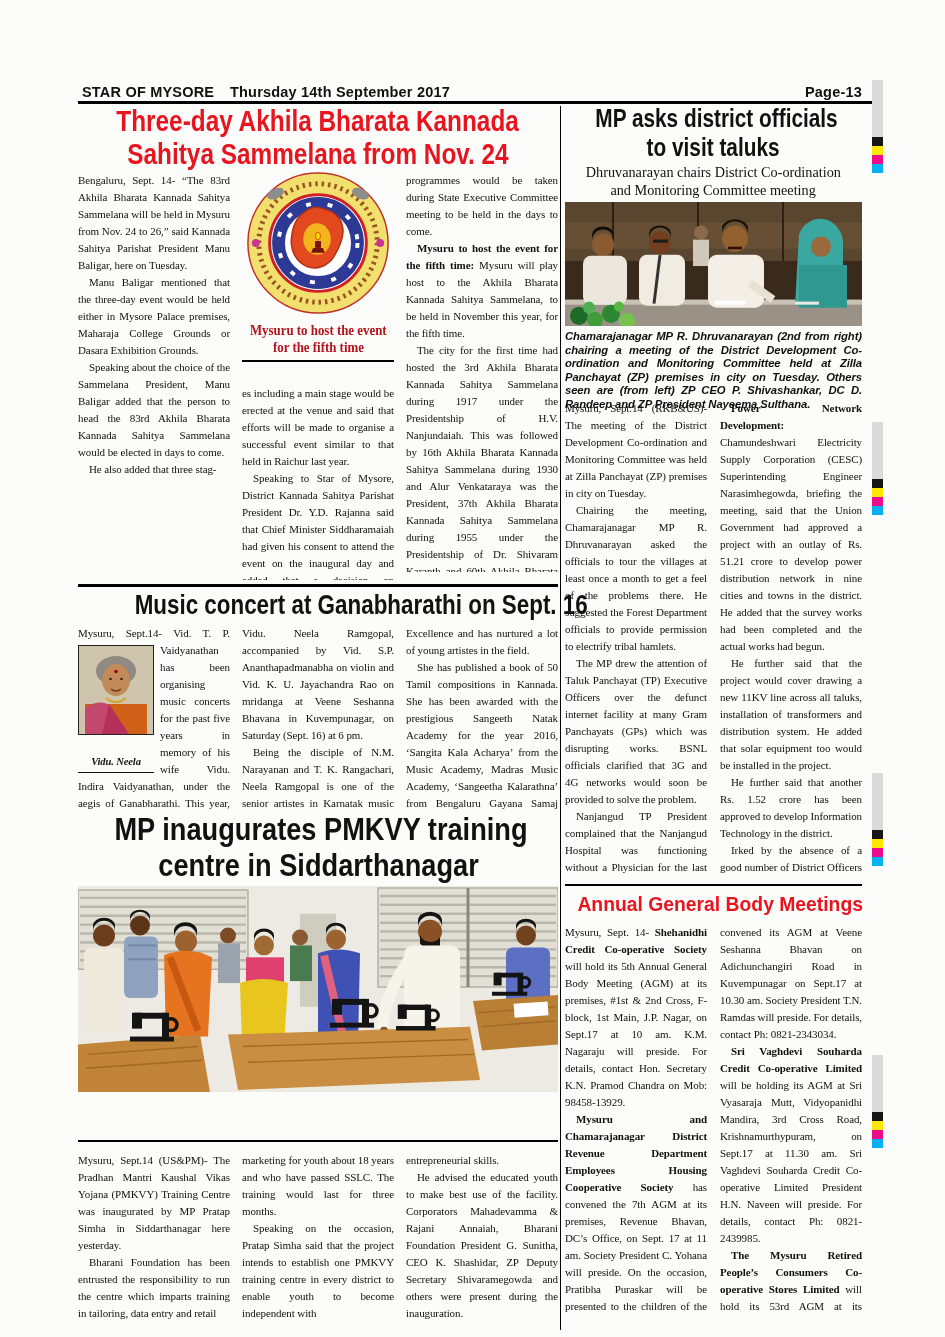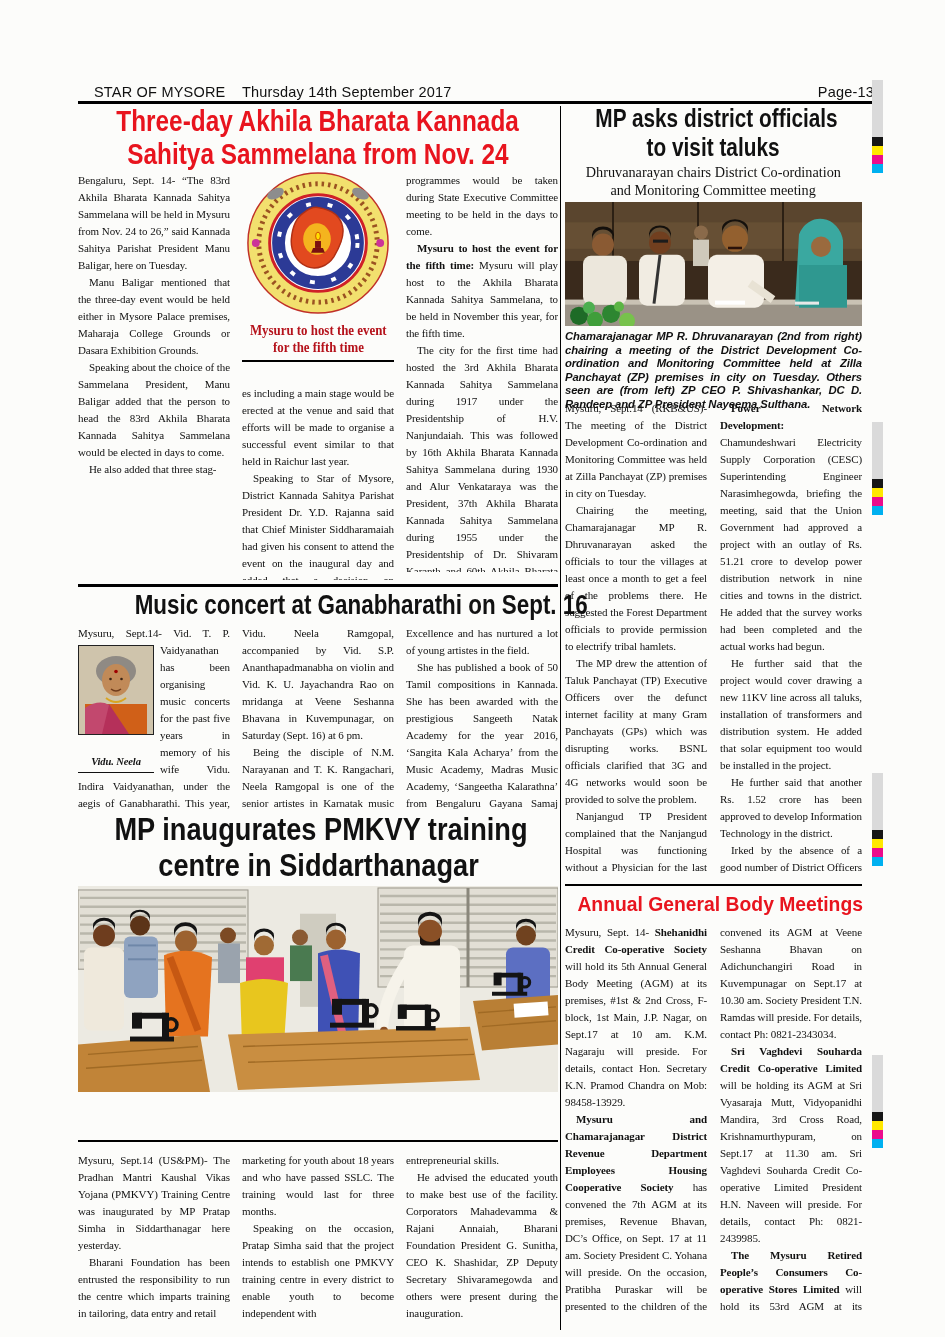--- a/index.html
+++ b/index.html
@@ -1,21 +1,21 @@
 <!DOCTYPE html>
 <html><head>
 <meta charset="utf-8">
 <style>
   html,body{margin:0;padding:0;background:#9a9a9a;}
   #page{position:relative;width:945px;height:1337px;background:#fcfcfa;color:#111;
         font-family:"Liberation Sans",sans-serif;overflow:hidden;margin:0 auto;}
   .abs{position:absolute;}
   .rule{background:#000;}
   
-  .mast{font-weight:normal;font-size:14.5px;letter-spacing:.2px;margin-left:12px;}
+  .mast{font-weight:bold;font-size:14.5px;letter-spacing:.2px;}
   
   .hl{font-weight:bold;text-align:center;white-space:nowrap;}
   .hl span{display:inline-block;white-space:nowrap;}
   .red{color:#e8141e;}
   
   .bcol{font-size:11px;line-height:17px;letter-spacing:-0.1px;text-align:justify;overflow:hidden;font-family:Liberation Serif, serif;}
   .bp{margin:0;text-indent:11px;text-align:justify;}
   .ni{text-indent:0;}
   .lead{font-weight:bold;}
   

